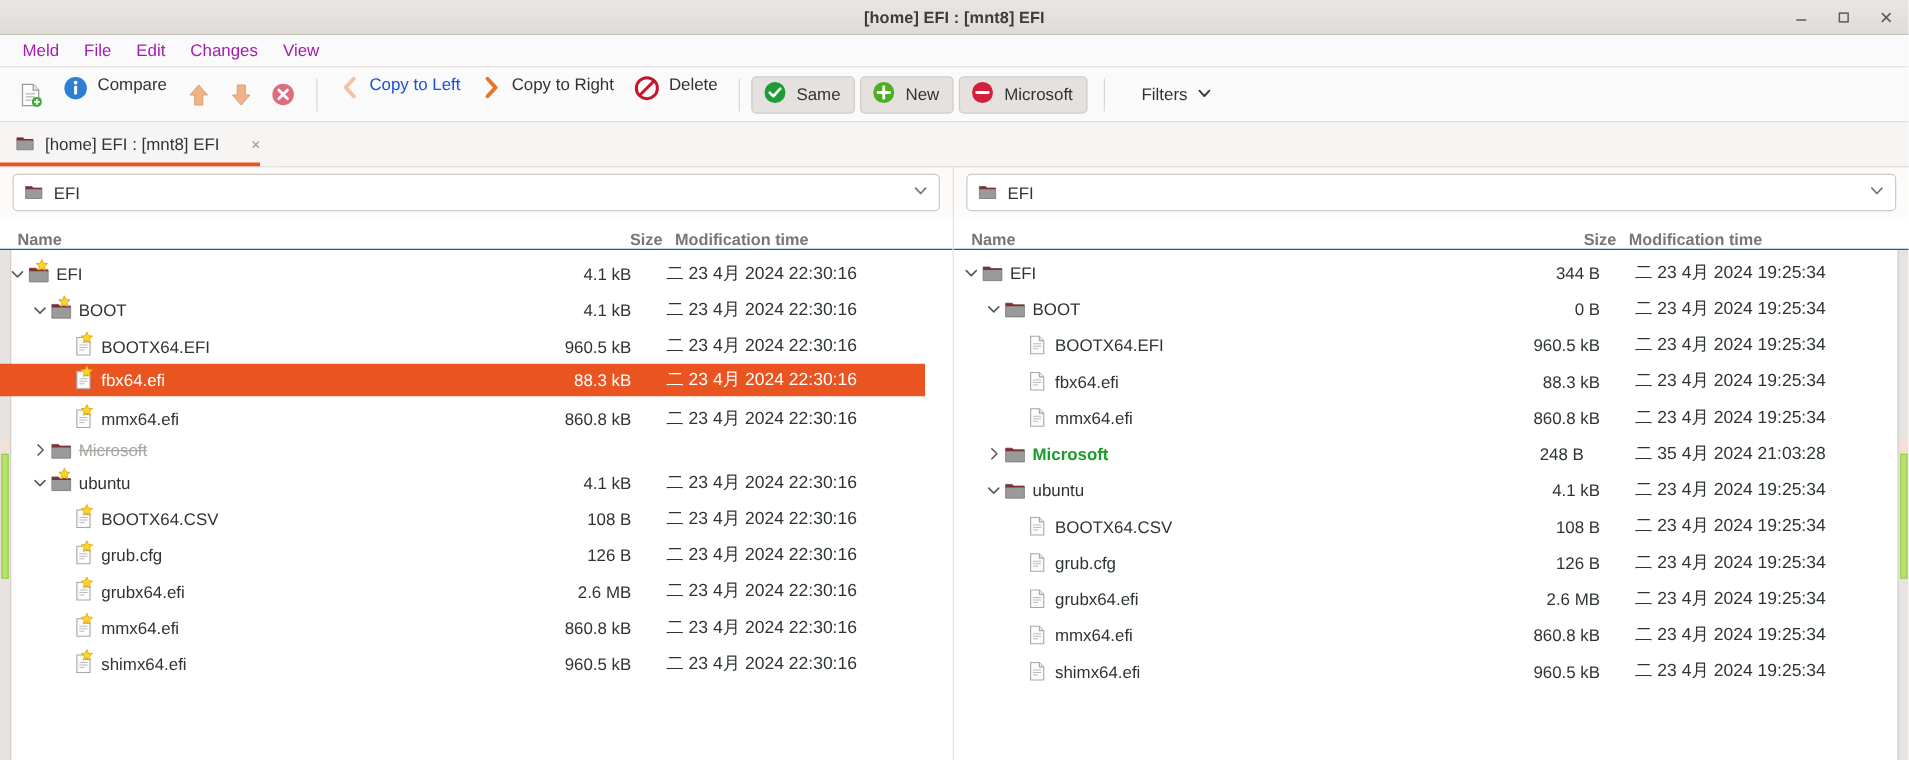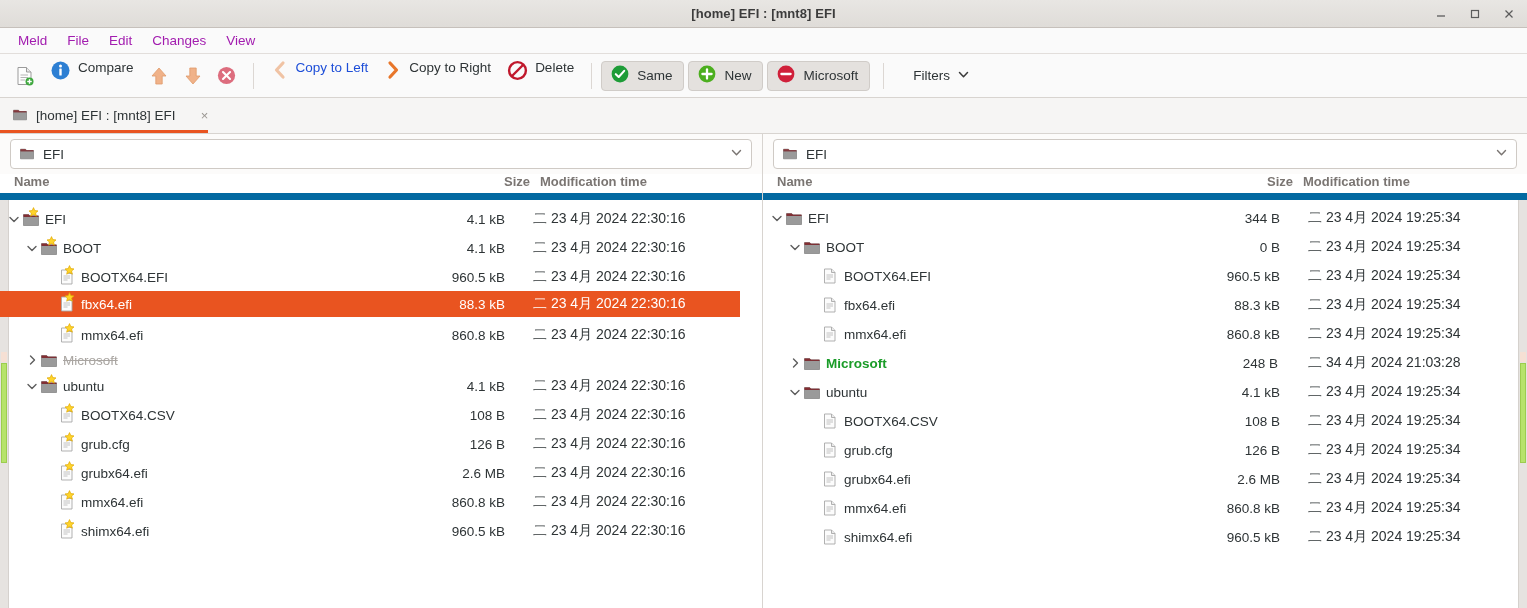--- a/index.html
+++ b/index.html
@@ -56,21 +56,21 @@
   .pane{ position:relative; display:flex; flex-direction:column; }
   .pane.left{ width:763px; border-right:1px solid #d8d4d0;}
   .pane.right{ width:764px; }
 
   .pathrow{ height:40px; display:flex; align-items:center; padding:0 10px; background:#fcfbfa;}
   .pathbox{ flex:1; display:flex; align-items:center; height:30px;
             background:#ffffff; border:1px solid #cfcac5; border-radius:4px; padding:0 8px; gap:8px;}
   .pathbox .pname{ font-size:13.5px; flex:1;}
   .chev{ color:#7a7572;}
 
-  .colhdr{ height:26px; display:flex; align-items:flex-start; border-bottom:7px solid #0369a1;
+  .colhdr{ height:26px; display:flex; align-items:flex-end; border-bottom:1px solid #0369a1;
            background:#ffffff; color:#7a7572; font-size:13px; font-weight:bold;}
   .col-name{ padding-left:14px; }
   .col-size{ text-align:right; }
   .col-time{ padding-left:10px; }
 
   .rows{ position:relative; flex:1; overflow:hidden; background:#ffffff;}
   .row{ position:absolute; left:0; display:flex; align-items:center; height:26px; font-size:13.5px; white-space:nowrap;}
   .row .namecell{ display:flex; align-items:center; height:26px; }
   .twisty{ width:16px; height:16px; display:flex; align-items:center; justify-content:center; color:#5c5c5c; flex:0 0 16px;}
   .ficon{ position:relative; width:18px; height:18px; margin-right:5px; flex:0 0 18px;}
@@ -616,22 +616,22 @@
                 <path d="M5.5 3 L9.5 7 L5.5 11" fill="none" stroke="currentColor" stroke-width="1.35" stroke-linecap="round" stroke-linejoin="round"></path>
               </svg>
             </span>
             <span class="ficon"><svg width="18" height="18" viewBox="0 0 18 18">
                 <path d="M1.5 4.5h5.2l1.3 1.5h8.5v9.5H1.5z" fill="#9a9a9a" stroke="#7d7d7d" stroke-width="0.7"></path>
                 <path d="M1.5 4.5h5.2l1.3 1.5H1.5z" fill="#8a2c30"></path>
                 <rect x="1.5" y="5.6" width="15" height="1.4" fill="#7d3035"></rect>
               </svg></span>
             <span class="nm nm-new">Microsoft</span>
           </div>
-          <div class="sizecell" style="right:230px">248 B</div>
-          <div class="timecell" style="left:545px">二 34 4月 2024 21:03:28</div>
+          <div class="sizecell" style="right:241px">248 B</div>
+          <div class="timecell" style="left:545px">二 35 4月 2024 21:03:28</div>
         </div>
         <div class="row" style="top: 179px; width: 745px;">
           <div class="namecell" style="padding-left:24px">
             <span class="twisty">
               <svg width="14" height="14" viewBox="0 0 14 14">
                 <path d="M3 5.5 L7 9.5 L11 5.5" fill="none" stroke="currentColor" stroke-width="1.35" stroke-linecap="round" stroke-linejoin="round"></path>
               </svg>
             </span>
             <span class="ficon"><svg width="18" height="18" viewBox="0 0 18 18">
                 <path d="M1.5 4.5h5.2l1.3 1.5h8.5v9.5H1.5z" fill="#9a9a9a" stroke="#7d7d7d" stroke-width="0.7"></path>

